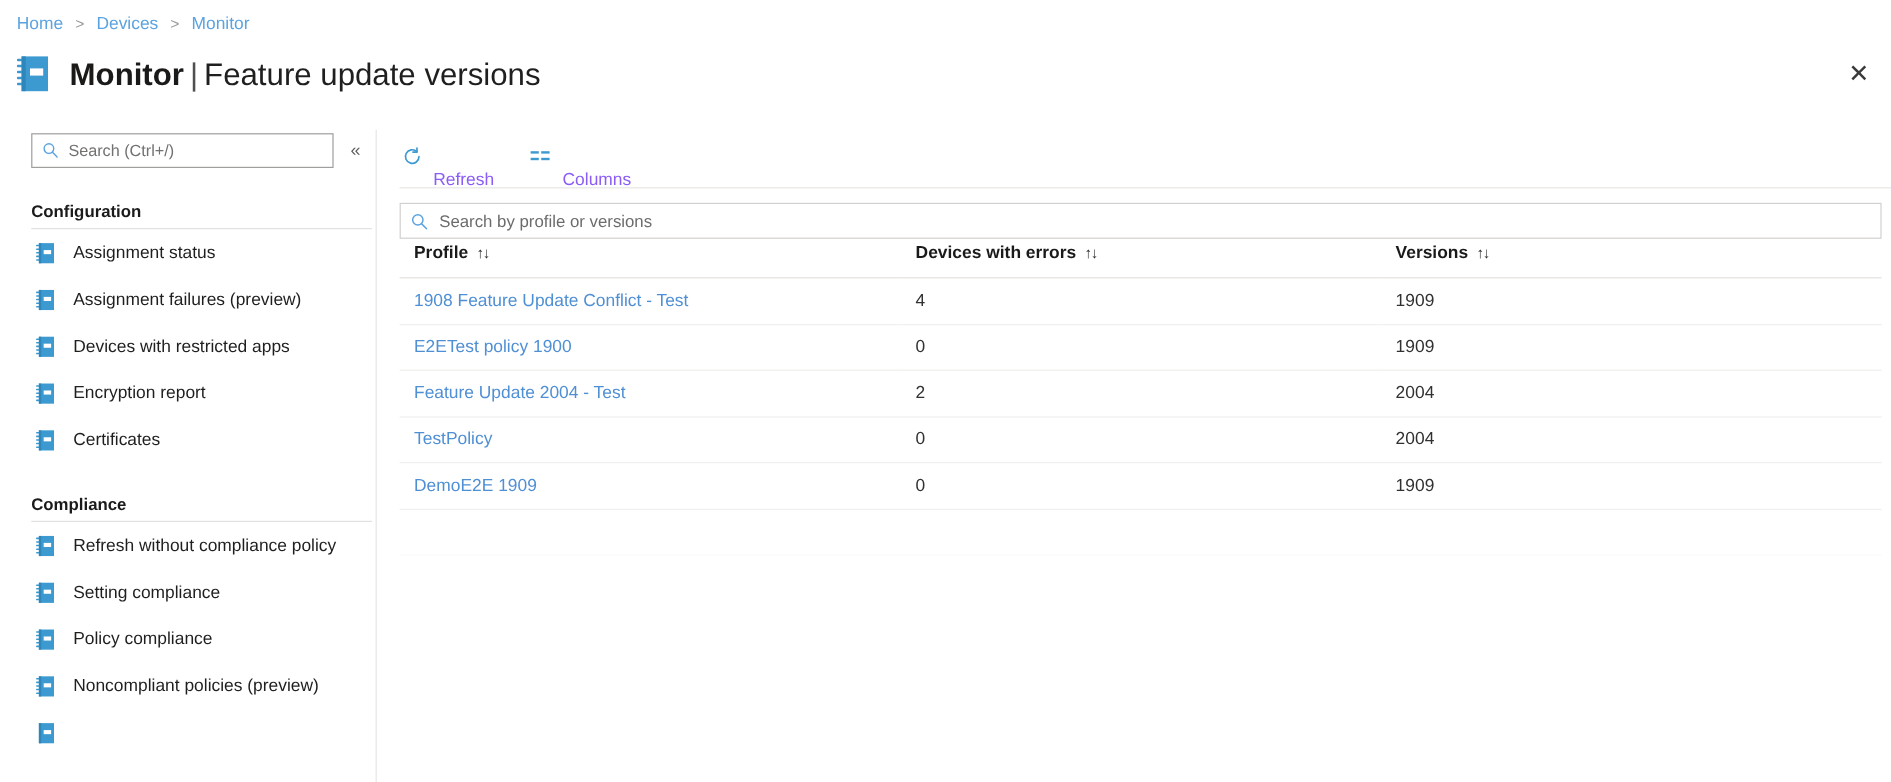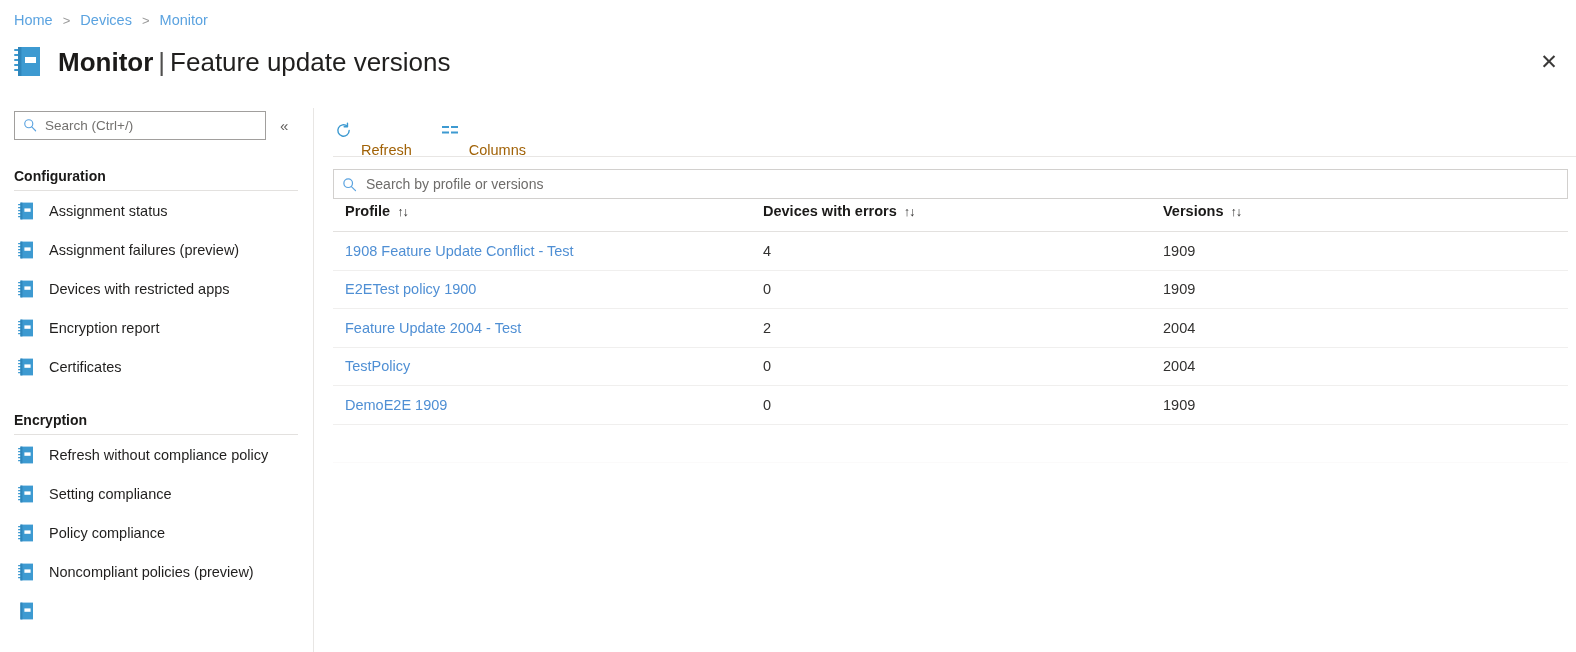--- a/index.html
+++ b/index.html
@@ -64,21 +64,21 @@
     color: #3b3a39;
     font-size: 21px;
     line-height: 1;
     background: transparent;
     border: none;
   }
 
   
   .sidebar {
     position: absolute;
-    left: 0; top: 108px;
+    left: 12px; top: 108px;
     width: 312px;
     height: 544px;
     overflow: hidden;
   }
   .side-search-row {
     display: flex;
     align-items: center;
     padding: 0 14px;
     height: 34px;
   }
@@ -162,21 +162,21 @@
     align-items: center;
     gap: 9px;
     cursor: pointer;
     background: none;
     border: none;
     padding: 4px 2px;
     font-family: inherit;
   }
   .tool-btn .tlabel {
     font-size: 14.5px;
-    color: #a16207;
+    color: #8b5cf6;
     margin-top: 36px;
   }
 
   .tool-underline {
     height: 1px;
     background: #e8e6e4;
     margin-left: 19px;
   }
 
   .search-wrap { padding: 12px 8px 0 19px; }
@@ -423,21 +423,21 @@
           <rect x="0" y="14" width="4.6" height="1.3" rx="0.6"></rect>
         </g>
         <rect x="2.4" y="0.6" width="12.6" height="16.8" fill="#3d9ad1"></rect>
         <rect x="2.4" y="0.6" width="2" height="16.8" fill="#2f86bb"></rect>
         <rect x="6.4" y="6.4" width="6.2" height="3.4" fill="#ffffff"></rect>
       </svg>
     </span>
     <span class="lbl">Certificates</span>
   </div>
 
-  <div class="side-group-title">Encryption</div>
+  <div class="side-group-title">Compliance</div>
   <div class="side-divider"></div>
 
 
   <div class="side-item">
     <span class="ico">
       <svg width="17" height="18" viewBox="0 0 17 18" xmlns="http://www.w3.org/2000/svg">
         <g fill="#3d9ad1">
           <rect x="0" y="2" width="4.6" height="1.3" rx="0.6"></rect>
             <rect x="0" y="5" width="4.6" height="1.3" rx="0.6"></rect>
           <rect x="0" y="8" width="4.6" height="1.3" rx="0.6"></rect>

